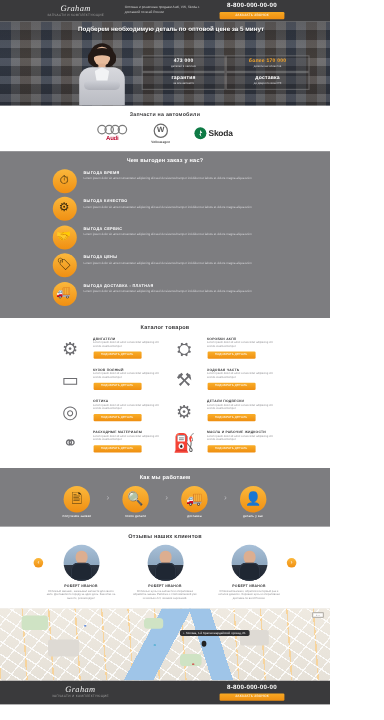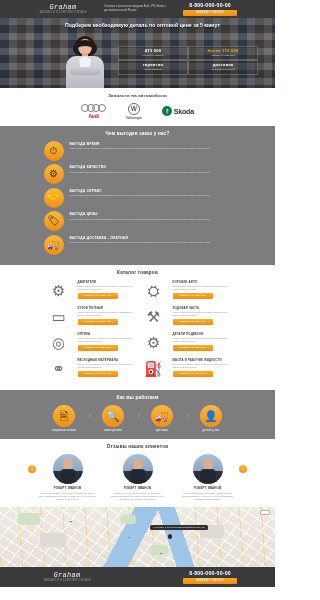--- a/index.html
+++ b/index.html
@@ -17,21 +17,21 @@
     height: 18px;
     background: #3a3a3c;
     display: flex;
     align-items: center;
     padding: 0 32px;
     position: relative;
     z-index: 5;
   }
   .logo-block { width: 62px; flex: 0 0 62px; text-align: center; }
   .logo-word {
-    font-family: Liberation Mono, monospace;
+    font-family: Liberation Serif, serif;
     font-size: 7px;
     font-style: italic;
     color: #f2f2f2;
     letter-spacing: .3px;
     line-height: 8px;
   }
   .logo-sub {
     font-size: 2.6px;
     color: #9a9a9a;
     letter-spacing: .25px;

